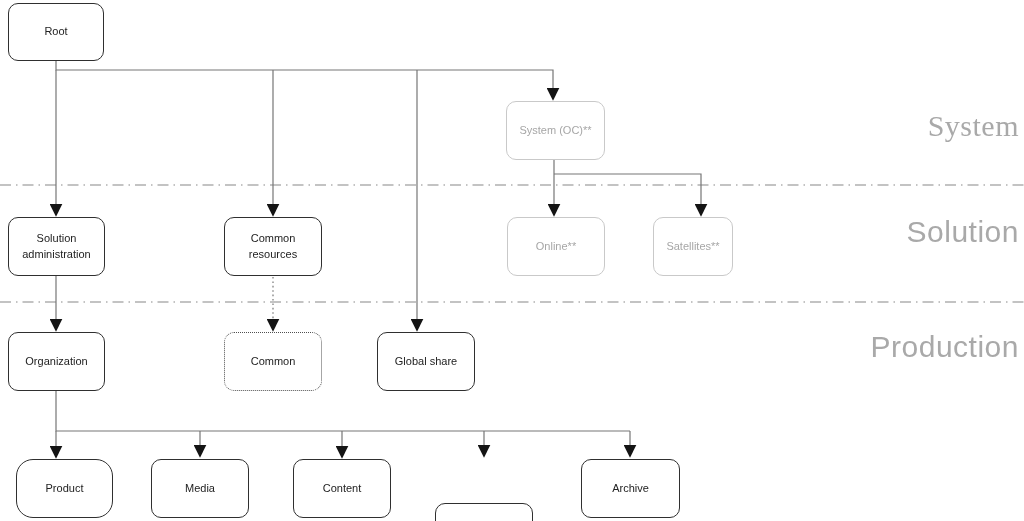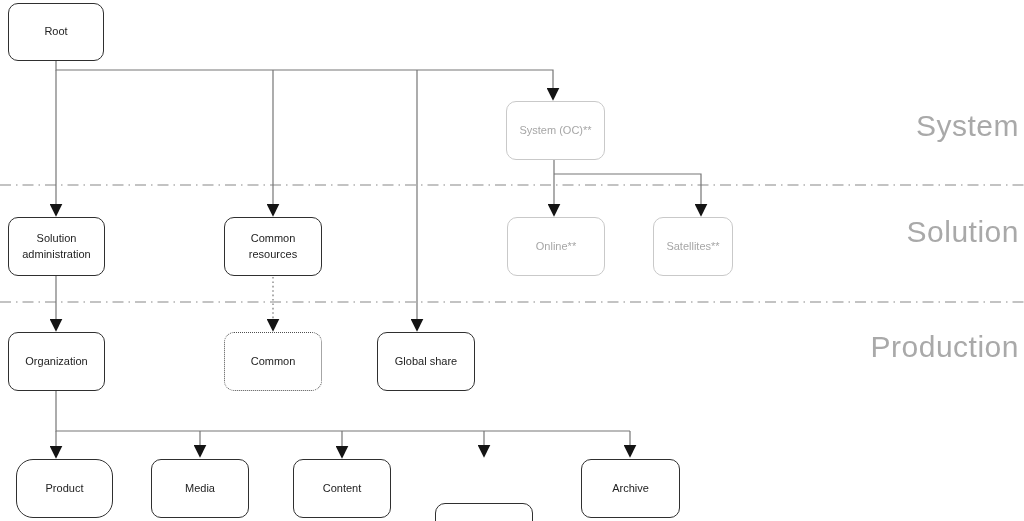--- a/index.html
+++ b/index.html
@@ -119,17 +119,17 @@
   <div class="node" style="left:16px; top:459px;border-radius:17px;">Product</div>
 
   <div class="node" style="left:151px; top:459px; width:98px;">Media</div>
 
   <div class="node" style="left:293px; top:459px; width:98px;">Content</div>
 
   <div class="node" style="left:435px; top:459px; width:98px;margin-top:44px;">Share</div>
 
   <div class="node" style="left:581px; top:459px; width:99px;">Archive</div>
 
-  <div class="zone-label" style="top:108px;">System</div>
+  <div class="zone-label" style="top:108px;font-family:Liberation Serif, serif;">System</div>
   <div class="zone-label" style="top:214px;">Solution</div>
   <div class="zone-label" style="top:329px;">Production</div>
 
 </div>
 
 </body></html>

